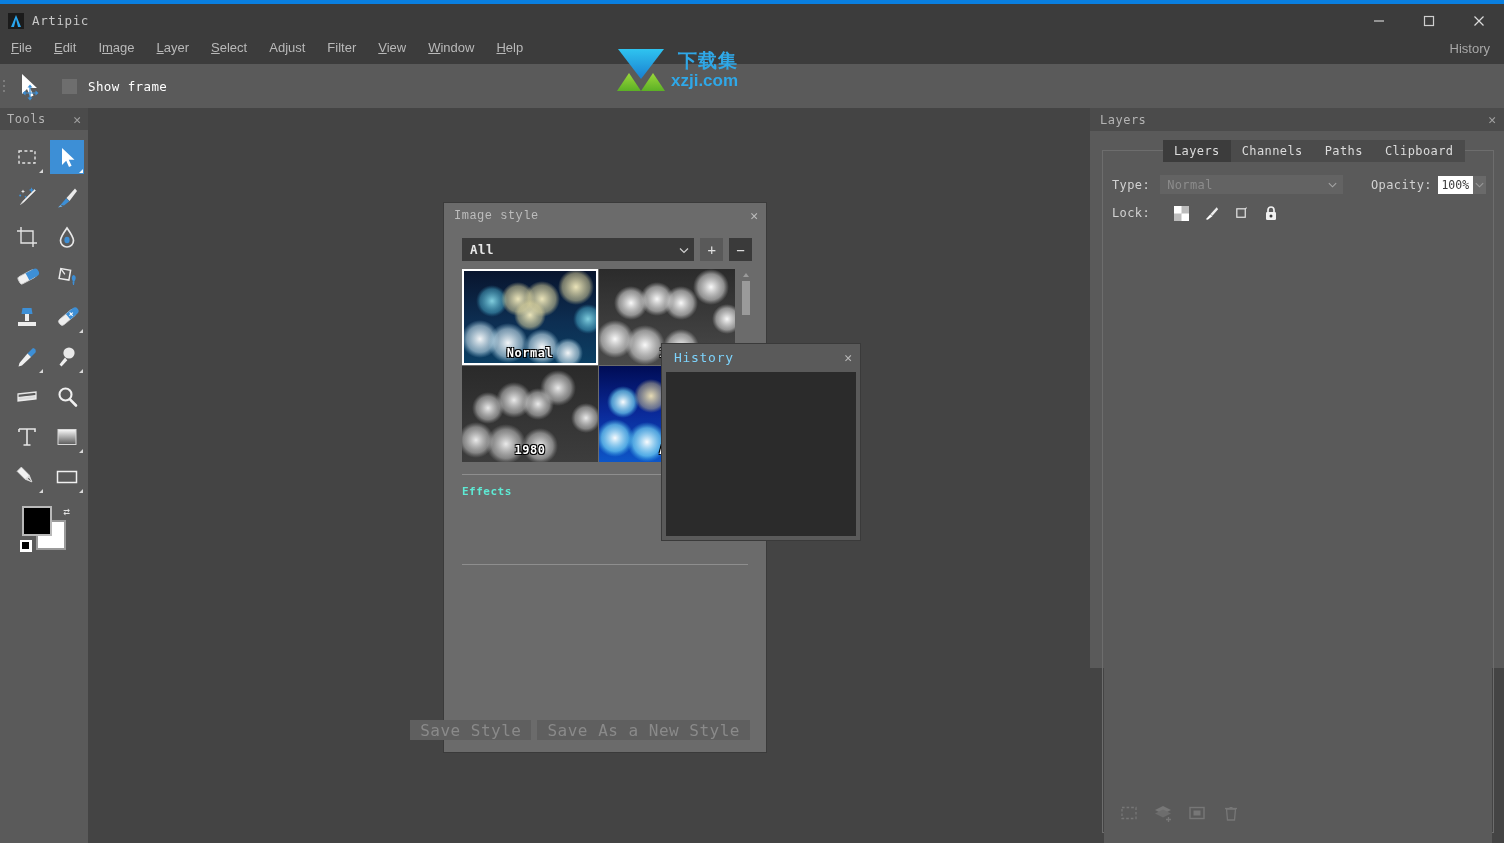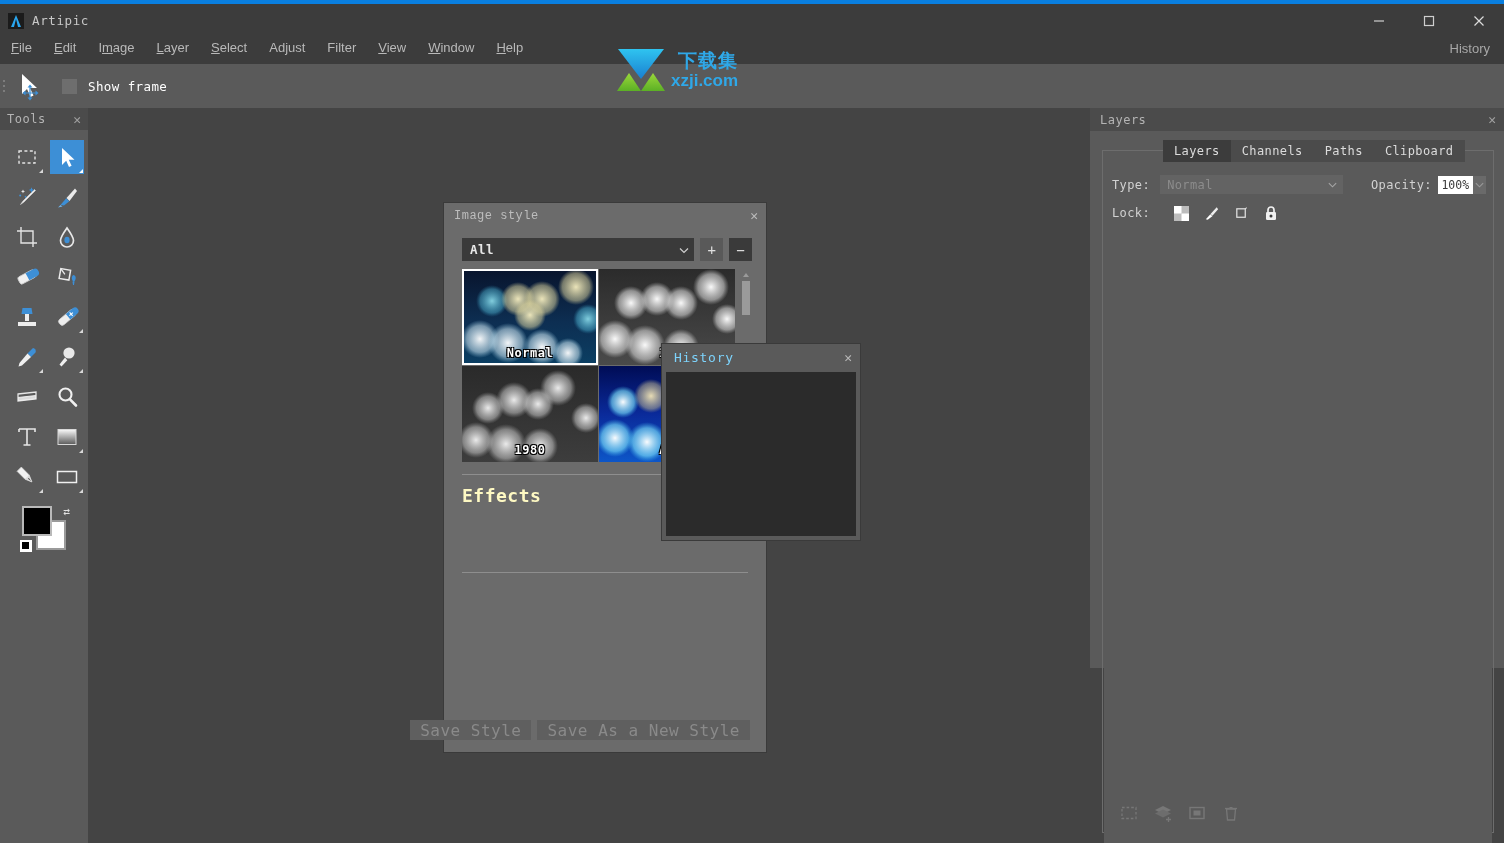--- a/index.html
+++ b/index.html
@@ -273,21 +273,21 @@
   .grid-scroll .thumbbar {
     position: absolute; left: 3px; top: 12px;
     width: 8px; height: 34px; background: #9a9a9a;
   }
 
   .hr-line {
     height: 1px; background: #8e8e8e;
     margin: 12px 14px 0 14px;
   }
   .effects-label {
-    color: #fef9c3; font-size: 18px; font-weight: bold;
+    color: #5eead4; font-size: 11px; font-weight: bold;
     letter-spacing: .5px;
     margin: 10px 0 0 14px;
   }
   .hr-line2 {
     height: 1px; background: #8e8e8e;
     margin: 66px 14px 0 14px;
   }
   .dlg-footer {
     position: absolute; left: 0; bottom: 8px; width: 314px;
     display: flex; justify-content: flex-end; padding-right: 12px;

